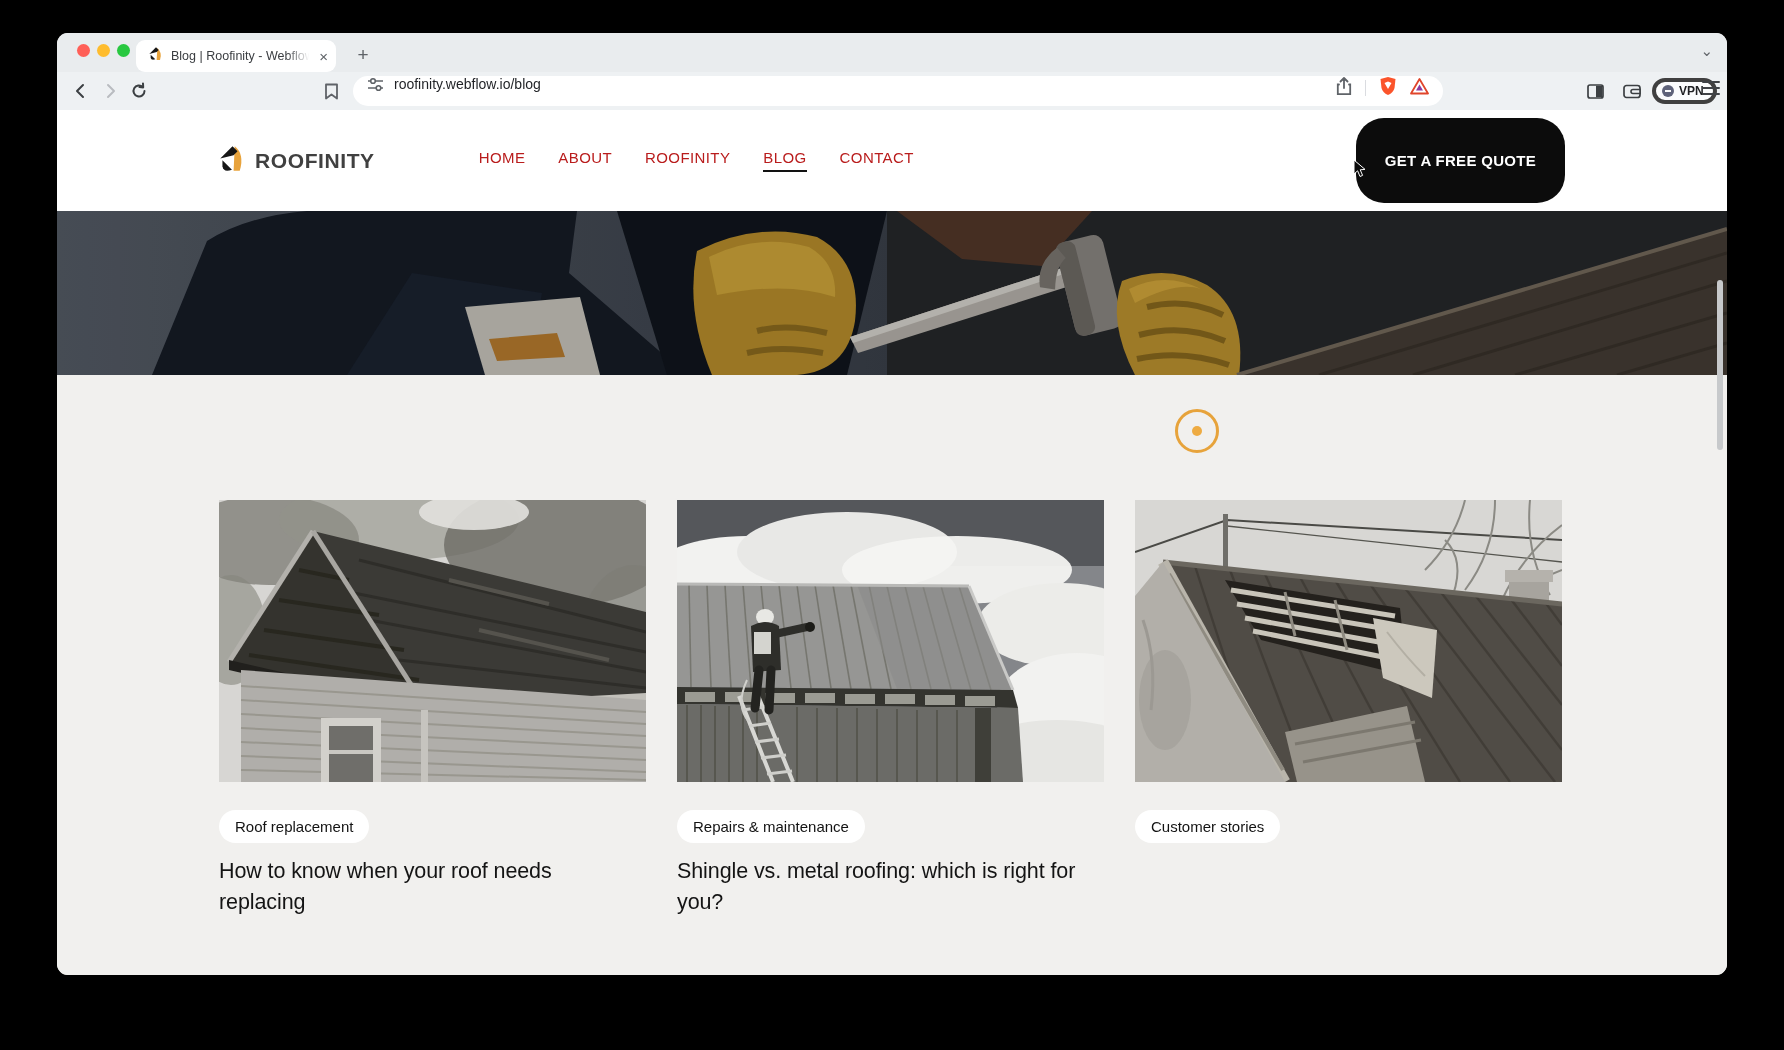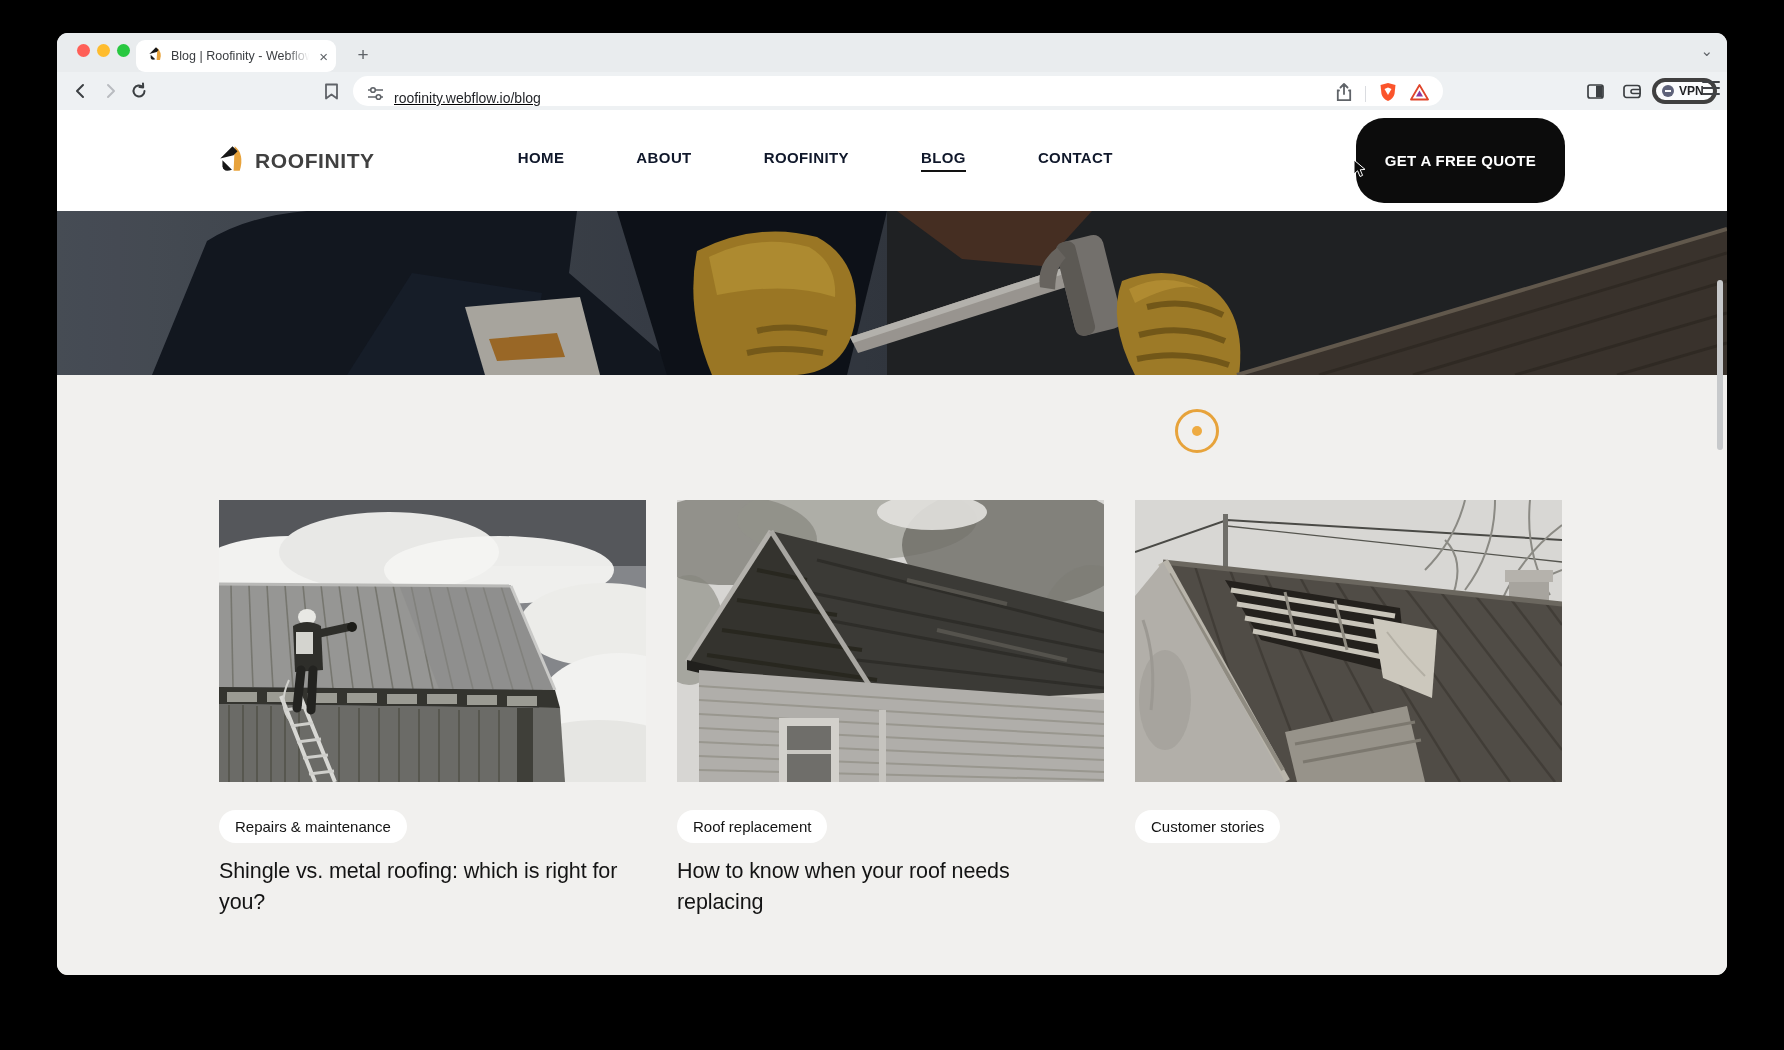--- a/index.html
+++ b/index.html
@@ -34,42 +34,42 @@
   .newtab {
     position:absolute; left:292px; top:8px; width:28px; height:28px;
     display:flex; align-items:center; justify-content:center;
     font-size:19px; color:#5f6368;
   }
   .tab-chevron { position:absolute; right:14px; top:9px; font-size:15px; color:#5f6368; }
   .toolbar { position:relative; height:38px; background:#eef1f3; }
   .navbtn { position:absolute; top:7px; width:24px; height:24px; display:flex; align-items:center; justify-content:center; }
   .urlbar {
     position:absolute; left:296px; top:4px; width:1090px; height:30px;
-    background:#fff; border-radius:15px; display:flex; align-items:flex-end;
-    padding:0 14px; gap:10px;text-decoration:underline;
+    background:#fff; border-radius:15px; display:flex; align-items:flex-start;
+    padding:0 14px; gap:10px;
   }
   .url-text { font-size:14px; color:#1f2125; }
   .url-right { margin-left:auto; display:flex; align-items:center; gap:13px; }
   .divider-v { width:1px; height:16px; background:#dadce0; }
   .vpn-pill {
     position:absolute; left:1595px; top:6px; height:26px; padding:0 9px 0 6px;
     border:4px solid #404040; border-radius:13px; background:#fbfcfd;
     display:flex; align-items:center; gap:5px;
   }
   .vpn-dot { width:12px; height:12px; border-radius:50%; background:#5f637a; position:relative; }
   .vpn-dot::after { content:""; position:absolute; left:3px; top:5px; width:6px; height:2px; background:#fbfcfd; }
   .vpn-label { font-size:12px; font-weight:600; color:#202124; }
   .hamburger { position:absolute; left:1645px; top:9px; width:18px; display:flex; flex-direction:column; gap:4px; }
   .hamburger i { display:block; height:2px; background:#3f4246; border-radius:1px; }
   
   .siteheader { height:101px; background:#fff; display:flex; align-items:center; padding:0 162px; }
   .brandwrap { display:flex; align-items:center; gap:9px; }
   .brand { font-size:21px; font-weight:800; letter-spacing:.6px; color:#404040; }
   .mainnav { display:flex; gap:33px; margin-left:104px; }
-  .navlink { font-size:15px; font-weight:700; letter-spacing:.4px; color:#0f172a; padding-bottom:4px;margin-left:39px; }
+  .navlink { font-size:15px; font-weight:400; letter-spacing:.4px; color:#b91c1c; padding-bottom:4px; }
   .navlink.active { border-bottom:2px solid #121212; }
   .cta {
     margin-left:auto; background:#0c0c0c; color:#fff; border:none;
     font-family:"Liberation Sans", sans-serif;
     font-size:15px; font-weight:700; letter-spacing:.3px;
     padding:34px 29px; border-radius:28px;
   }
   .hero { height:164px; position:relative; overflow:hidden; background:#2a2d33; }
   .hero svg { display:block; width:100%; height:100%; }
   .mainarea { position:relative; height:600px; background:#f1f0ee; }
@@ -267,20 +267,65 @@
       <path d="M1180,164 L1670,18" stroke="#756a5c" stroke-width="4" fill="none"></path>
       <path d="M1262,164 L1670,42 M1356,164 L1670,70 M1458,164 L1670,102 M1560,164 L1670,132" stroke="#39322b" stroke-width="3" fill="none"></path>
       <rect width="1670" height="164" fill="#000" opacity="0.17"></rect>
     </svg>
   </div>
 
   <div class="mainarea">
     <div class="loader"></div>
 
     <div class="cards">
+
+      <div class="card">
+        <div class="card-img">
+          <svg viewBox="0 0 427 282" preserveAspectRatio="none">
+            <rect width="427" height="282" fill="#d7d6d3"></rect>
+            <ellipse cx="50" cy="40" rx="90" ry="45" fill="#7b7a73" opacity=".75"></ellipse>
+            <ellipse cx="180" cy="20" rx="120" ry="40" fill="#93928a" opacity=".6"></ellipse>
+            <ellipse cx="340" cy="45" rx="115" ry="62" fill="#6d6c65" opacity=".8"></ellipse>
+            <ellipse cx="415" cy="140" rx="55" ry="75" fill="#7e7d76" opacity=".7"></ellipse>
+            <ellipse cx="255" cy="12" rx="55" ry="18" fill="#e2e1de" opacity=".9"></ellipse>
+            <ellipse cx="12" cy="130" rx="35" ry="55" fill="#86857d" opacity=".6"></ellipse>
+
+            <polygon points="94,31 427,112 427,195 200,205" fill="#3b3a36"></polygon>
+            <path d="M140,60 L427,132 M120,90 L427,152 M150,120 L427,172 M180,160 L427,188" stroke="#2e2d29" stroke-width="3" fill="none"></path>
+            <path d="M230,80 L330,104 M260,130 L390,160" stroke="#55534d" stroke-width="4" fill="none"></path>
+
+            <polygon points="94,31 10,162 205,205" fill="#34332e"></polygon>
+            <path d="M80,70 L130,80 M60,100 L160,115 M45,130 L185,150 M30,155 L200,180" stroke="#28271f" stroke-width="4" fill="none"></path>
+
+            <path d="M94,31 L10,162" stroke="#b3b1ac" stroke-width="5" fill="none"></path>
+            <path d="M94,31 L205,205" stroke="#a8a6a1" stroke-width="5" fill="none"></path>
+
+            <polygon points="10,160 205,205 205,216 10,170" fill="#21201d"></polygon>
+            <polygon points="205,205 427,193 427,205 205,218" fill="#c2c0ba"></polygon>
+
+            <polygon points="22,170 427,200 427,282 22,282" fill="#b0aeaa"></polygon>
+            <g stroke="#99978f" stroke-width="2">
+              <path d="M22,186 L427,212"></path>
+                <path d="M22,200 L427,224"></path>
+                <path d="M22,214 L427,236"></path>
+              <path d="M22,228 L427,248"></path>
+                <path d="M22,242 L427,260"></path>
+                <path d="M22,256 L427,272"></path>
+                <path d="M22,270 L427,280"></path>
+            </g>
+            <rect x="202" y="210" width="7" height="72" fill="#c6c4bf"></rect>
+
+            <rect x="102" y="218" width="60" height="64" fill="#d2d0cb"></rect>
+            <rect x="110" y="226" width="44" height="56" fill="#6f6e6a"></rect>
+            <rect x="110" y="250" width="44" height="4" fill="#c9c7c2"></rect>
+          </svg>
+        </div>
+        <span class="badge">Roof replacement</span>
+        <div class="card-title">How to know when your roof needs replacing</div>
+      </div>
 
       <div class="card">
         <div class="card-img">
           <svg viewBox="0 0 427 282" preserveAspectRatio="none">
             <rect width="427" height="282" fill="#84868a"></rect>
             <rect width="427" height="66" fill="#55575b"></rect>
             <ellipse cx="70" cy="72" rx="95" ry="36" fill="#f2f2f0"></ellipse>
             <ellipse cx="170" cy="52" rx="110" ry="40" fill="#e8e8e6"></ellipse>
             <ellipse cx="280" cy="70" rx="115" ry="34" fill="#f4f4f2" opacity=".95"></ellipse>
             <ellipse cx="385" cy="125" rx="85" ry="42" fill="#ecece9"></ellipse>
@@ -355,65 +400,20 @@
             <path d="M70,180 q-12,26 2,42" stroke="#d0d0cc" stroke-width="2" fill="none"></path>
           </svg>
         </div>
         <span class="badge">Repairs &amp; maintenance</span>
         <div class="card-title">Shingle vs. metal roofing: which is right for you?</div>
       </div>
 
       <div class="card">
         <div class="card-img">
           <svg viewBox="0 0 427 282" preserveAspectRatio="none">
-            <rect width="427" height="282" fill="#d7d6d3"></rect>
-            <ellipse cx="50" cy="40" rx="90" ry="45" fill="#7b7a73" opacity=".75"></ellipse>
-            <ellipse cx="180" cy="20" rx="120" ry="40" fill="#93928a" opacity=".6"></ellipse>
-            <ellipse cx="340" cy="45" rx="115" ry="62" fill="#6d6c65" opacity=".8"></ellipse>
-            <ellipse cx="415" cy="140" rx="55" ry="75" fill="#7e7d76" opacity=".7"></ellipse>
-            <ellipse cx="255" cy="12" rx="55" ry="18" fill="#e2e1de" opacity=".9"></ellipse>
-            <ellipse cx="12" cy="130" rx="35" ry="55" fill="#86857d" opacity=".6"></ellipse>
-
-            <polygon points="94,31 427,112 427,195 200,205" fill="#3b3a36"></polygon>
-            <path d="M140,60 L427,132 M120,90 L427,152 M150,120 L427,172 M180,160 L427,188" stroke="#2e2d29" stroke-width="3" fill="none"></path>
-            <path d="M230,80 L330,104 M260,130 L390,160" stroke="#55534d" stroke-width="4" fill="none"></path>
-
-            <polygon points="94,31 10,162 205,205" fill="#34332e"></polygon>
-            <path d="M80,70 L130,80 M60,100 L160,115 M45,130 L185,150 M30,155 L200,180" stroke="#28271f" stroke-width="4" fill="none"></path>
-
-            <path d="M94,31 L10,162" stroke="#b3b1ac" stroke-width="5" fill="none"></path>
-            <path d="M94,31 L205,205" stroke="#a8a6a1" stroke-width="5" fill="none"></path>
-
-            <polygon points="10,160 205,205 205,216 10,170" fill="#21201d"></polygon>
-            <polygon points="205,205 427,193 427,205 205,218" fill="#c2c0ba"></polygon>
-
-            <polygon points="22,170 427,200 427,282 22,282" fill="#b0aeaa"></polygon>
-            <g stroke="#99978f" stroke-width="2">
-              <path d="M22,186 L427,212"></path>
-                <path d="M22,200 L427,224"></path>
-                <path d="M22,214 L427,236"></path>
-              <path d="M22,228 L427,248"></path>
-                <path d="M22,242 L427,260"></path>
-                <path d="M22,256 L427,272"></path>
-                <path d="M22,270 L427,280"></path>
-            </g>
-            <rect x="202" y="210" width="7" height="72" fill="#c6c4bf"></rect>
-
-            <rect x="102" y="218" width="60" height="64" fill="#d2d0cb"></rect>
-            <rect x="110" y="226" width="44" height="56" fill="#6f6e6a"></rect>
-            <rect x="110" y="250" width="44" height="4" fill="#c9c7c2"></rect>
-          </svg>
-        </div>
-        <span class="badge">Roof replacement</span>
-        <div class="card-title">How to know when your roof needs replacing</div>
-      </div>
-
-      <div class="card">
-        <div class="card-img">
-          <svg viewBox="0 0 427 282" preserveAspectRatio="none">
             <rect width="427" height="282" fill="#d8d7d4"></rect>
 
             <path d="M0,52 L92,20 L427,40" stroke="#4a4a46" stroke-width="2" fill="none"></path>
             <path d="M92,26 L427,62" stroke="#55554f" stroke-width="1.4" fill="none"></path>
             <rect x="88" y="14" width="5" height="140" fill="#6f6e69"></rect>
             <rect x="84" y="90" width="4" height="60" fill="#7d7c76"></rect>
 
             <g stroke="#8b8a84" stroke-width="2" fill="none">
               <path d="M330,0 q-10,40 -40,70"></path>
                 <path d="M360,0 q0,50 -30,90"></path>

